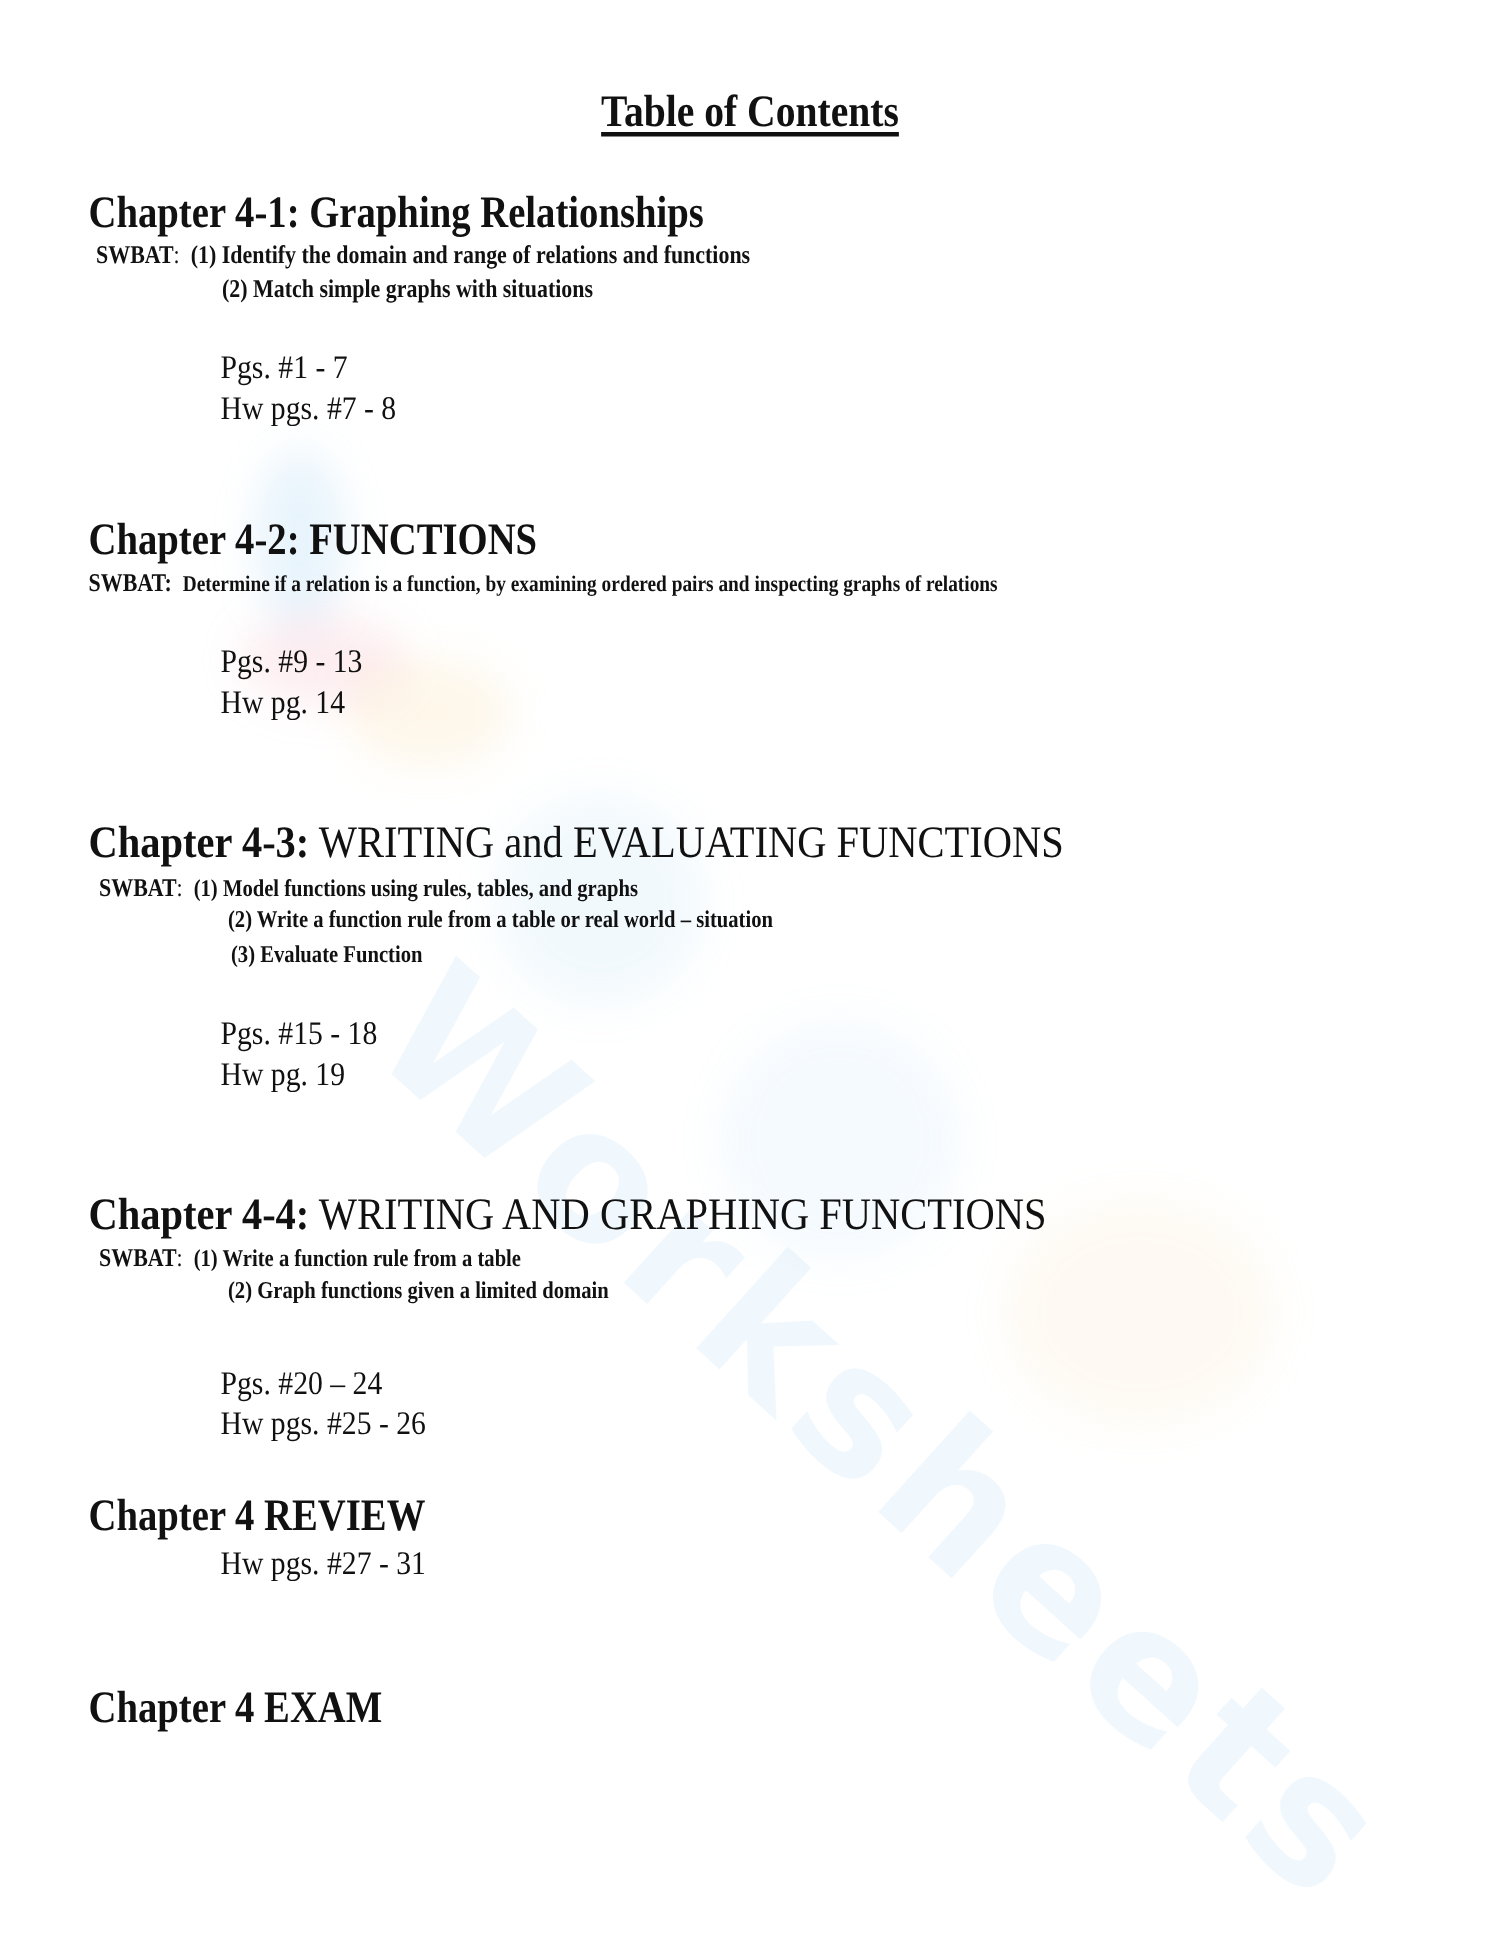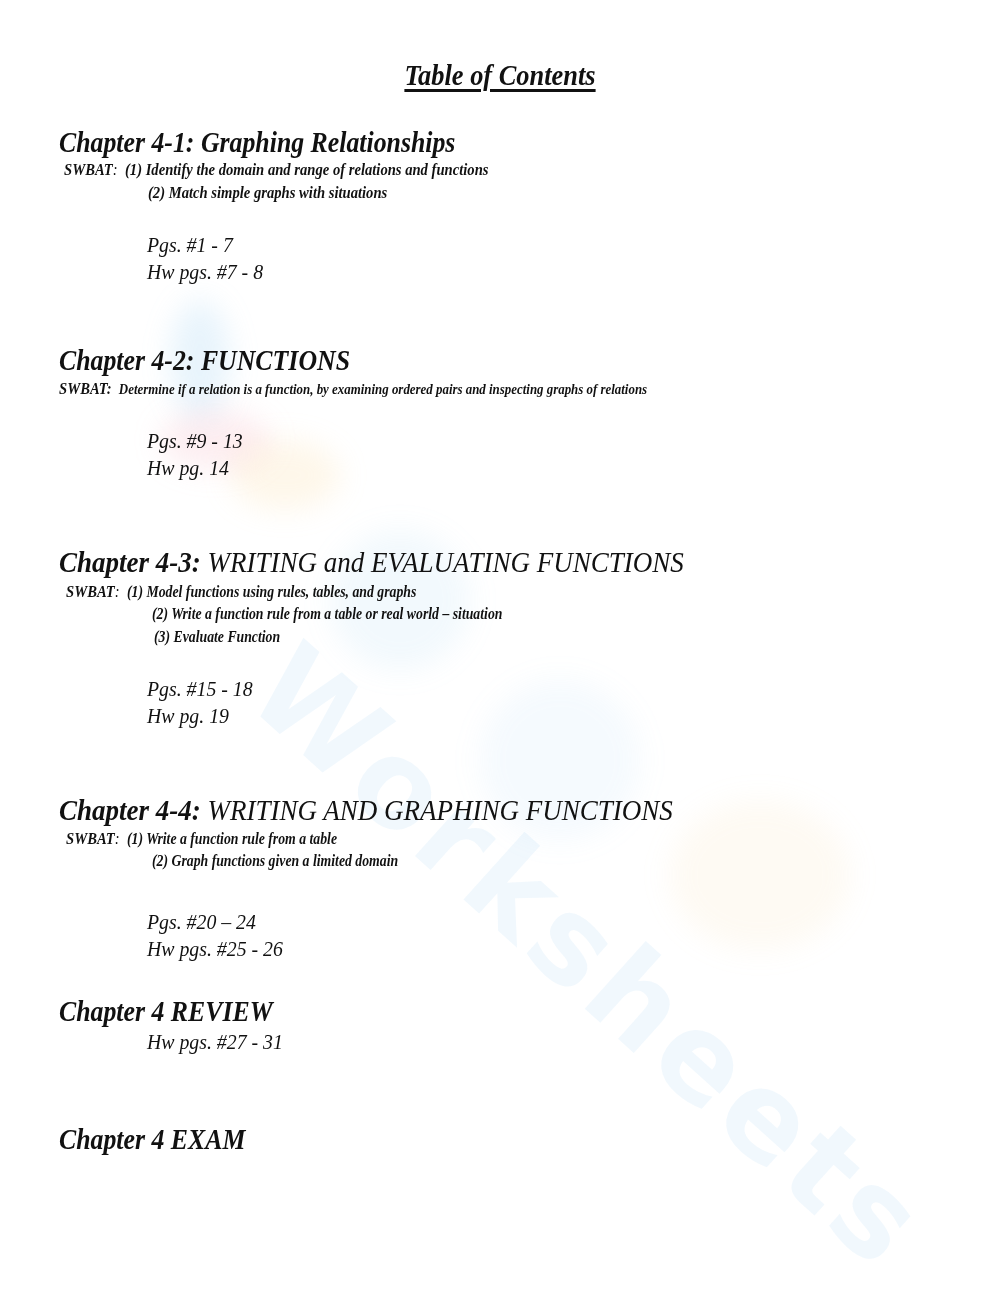--- a/index.html
+++ b/index.html
@@ -11,21 +11,21 @@
     position: absolute; left: 150px; top: 300px; width: 800px; height: 700px;
     pointer-events: none; z-index: 0;
   }
   .wm-blob { position: absolute; border-radius: 50%; filter: blur(14px); }
   .wm-text {
     position: absolute; left: 120px; top: 300px;
     transform: rotate(42deg); transform-origin: left center;
     font-family: "DejaVu Sans", sans-serif; font-weight: bold; font-size: 120px;
     letter-spacing: 6px; color: rgba(120,190,240,0.10); white-space: nowrap;
   }
-  .content { position: absolute; inset: 0; z-index: 1; font-style: italic; }
+  .content { position: absolute; inset: 0; z-index: 1; }
   .title {
     position: absolute; top: 58px; left: 0; width: 1000px; text-align: center;
     font-family: "Liberation Serif", serif; font-weight: bold; font-size: 30px;
     text-decoration: underline; text-underline-offset: 4px; transform: scaleX(0.88);
   }
   .ch-head {
     position: absolute; left: 59px; font-family: "Liberation Serif", serif;
     font-size: 30px; white-space: nowrap; transform-origin: left top;
   }
   .ch-head .b { font-weight: bold; }

